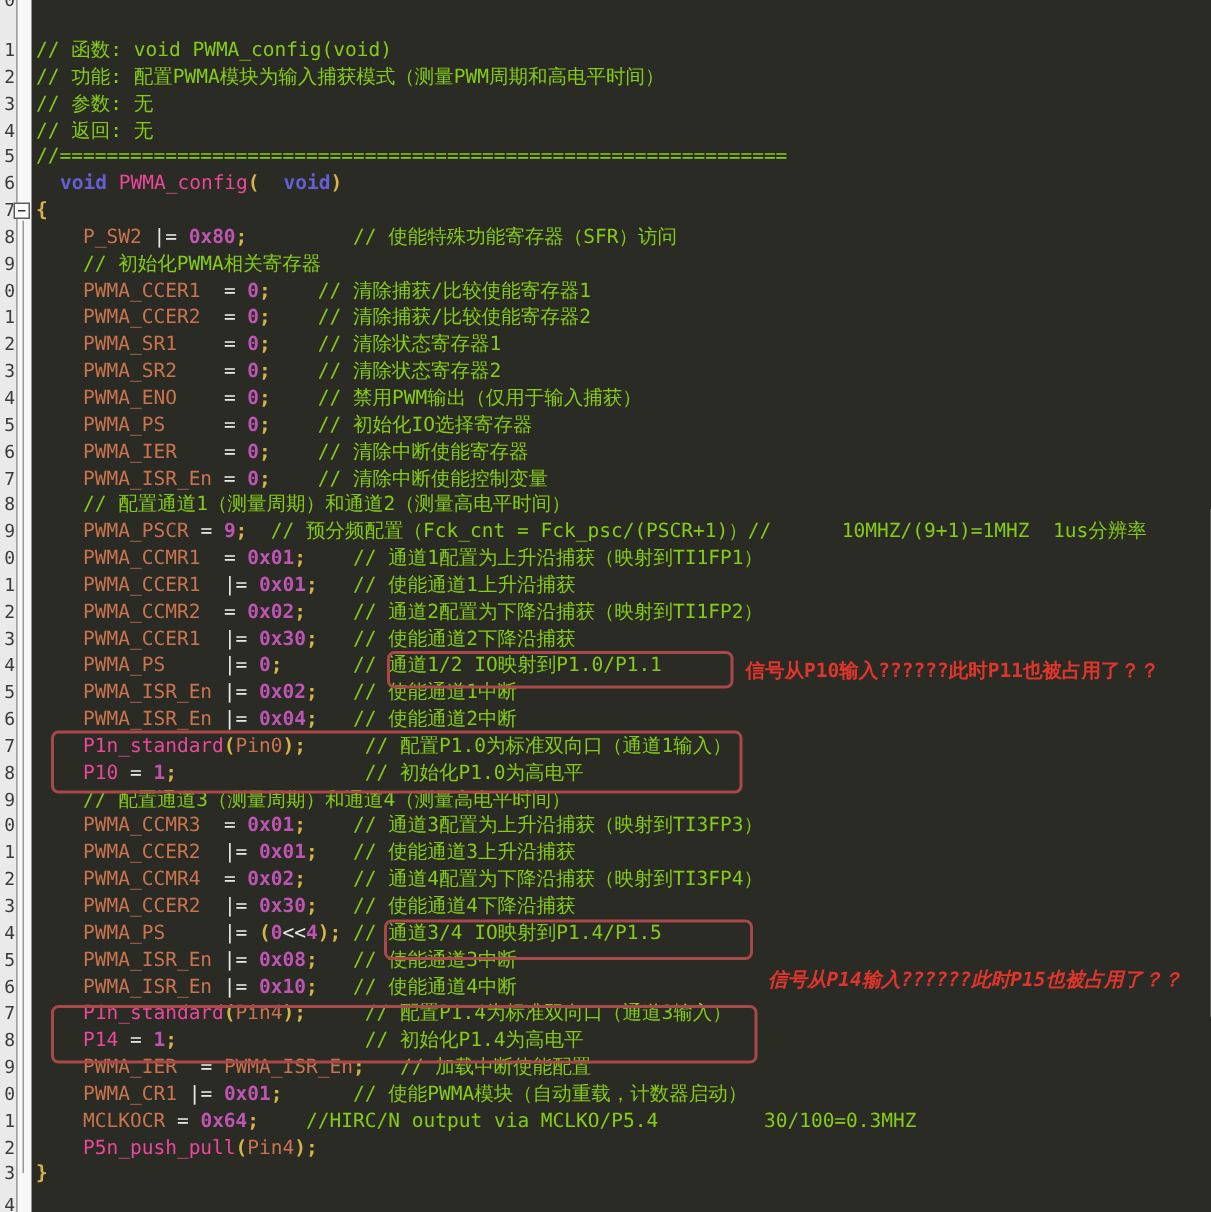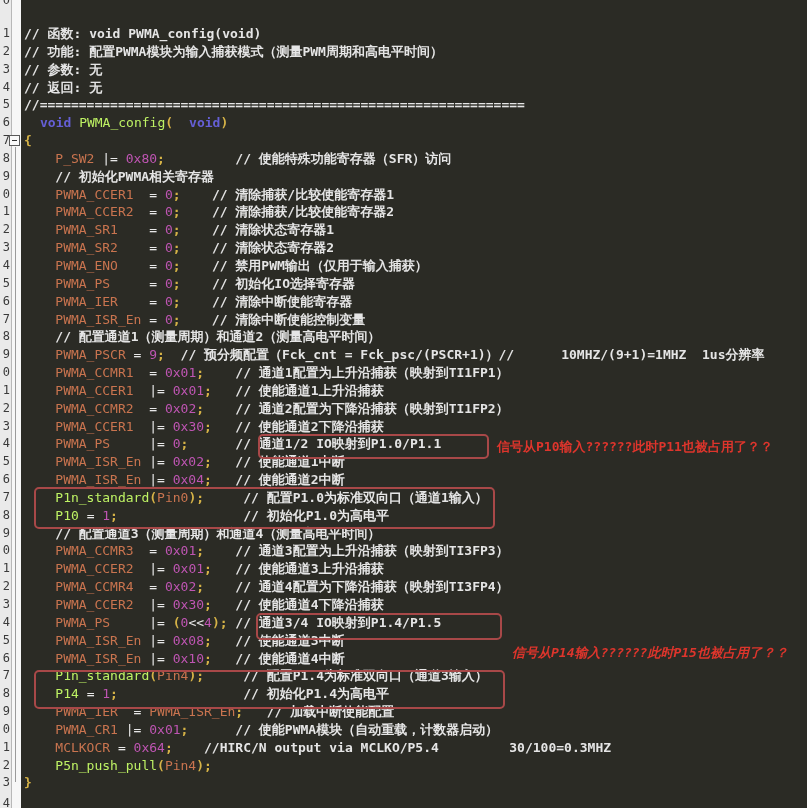--- a/index.html
+++ b/index.html
@@ -18,27 +18,27 @@
   .gd-partial{position:absolute;left:0;width:10px;text-align:right;font-size:12px;color:#3a3a3a;}
   
   #fold-box{position:absolute;left:9px;top:135px;width:11px;height:11px;background:#fafafa;
     border:1px solid #5a5a5a;box-sizing:border-box;}
   #fold-box .minus{position:absolute;left:2px;top:4px;width:5px;height:1px;background:#333;}
   #fold-line{position:absolute;left:15px;top:147px;width:1px;height:635px;background:#9a9a9a;}
   
   #code-lines{position:absolute;left:24px;top:25px;white-space:pre;
     font-size:13px;line-height:17.85px;}
   .code-line{height:17.85px;}
-  .tk-c{color:#e5e5e5;font-weight:bold;}
+  .tk-c{color:#84cc16;}
   .tk-r{color:#c9744f;margin-top:24px;}
-  .tk-n{color:#bf55b3;font-weight:normal;}
+  .tk-n{color:#bf55b3;font-weight:bold;}
   .tk-p{color:#d6b347;font-weight:bold;}
   .tk-o{color:#e8e8e8;}
   .tk-k{color:#655fd6;font-weight:bold;margin-left:16px;}
-  .tk-f{color:#bef264;}
+  .tk-f{color:#ec4899;}
   .tk-w{color:#c8c8c8;}
   
   .anno-box{position:absolute;border:2px solid #a84848;border-radius:5px;
     box-sizing:border-box;pointer-events:none;}
   .anno-note{position:absolute;color:#de352c;font-weight:bold;font-size:13px;
     white-space:pre;pointer-events:none;}
 </style>
 </head>
 <body>
 

